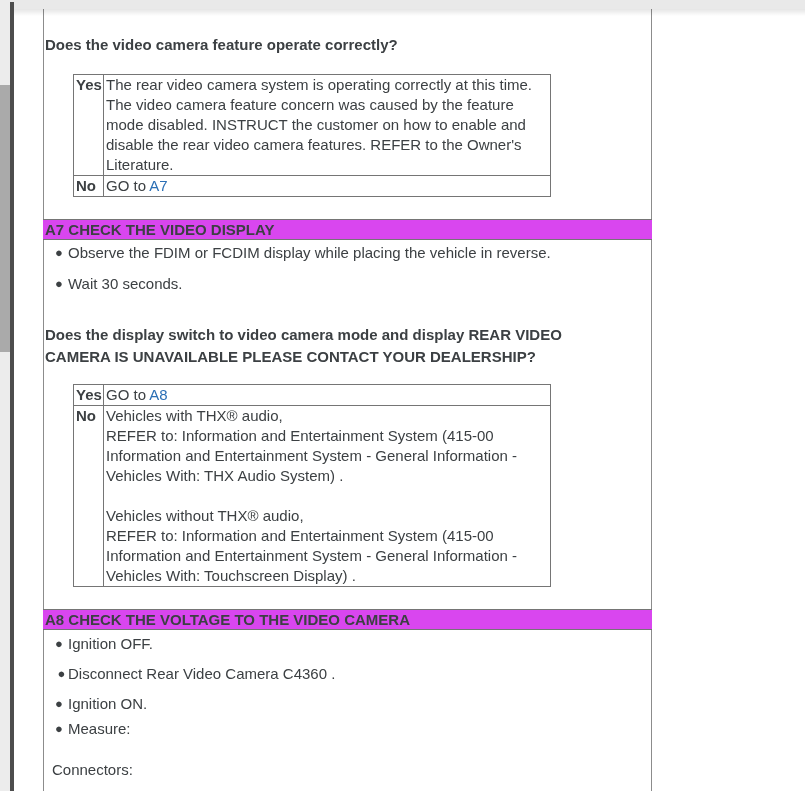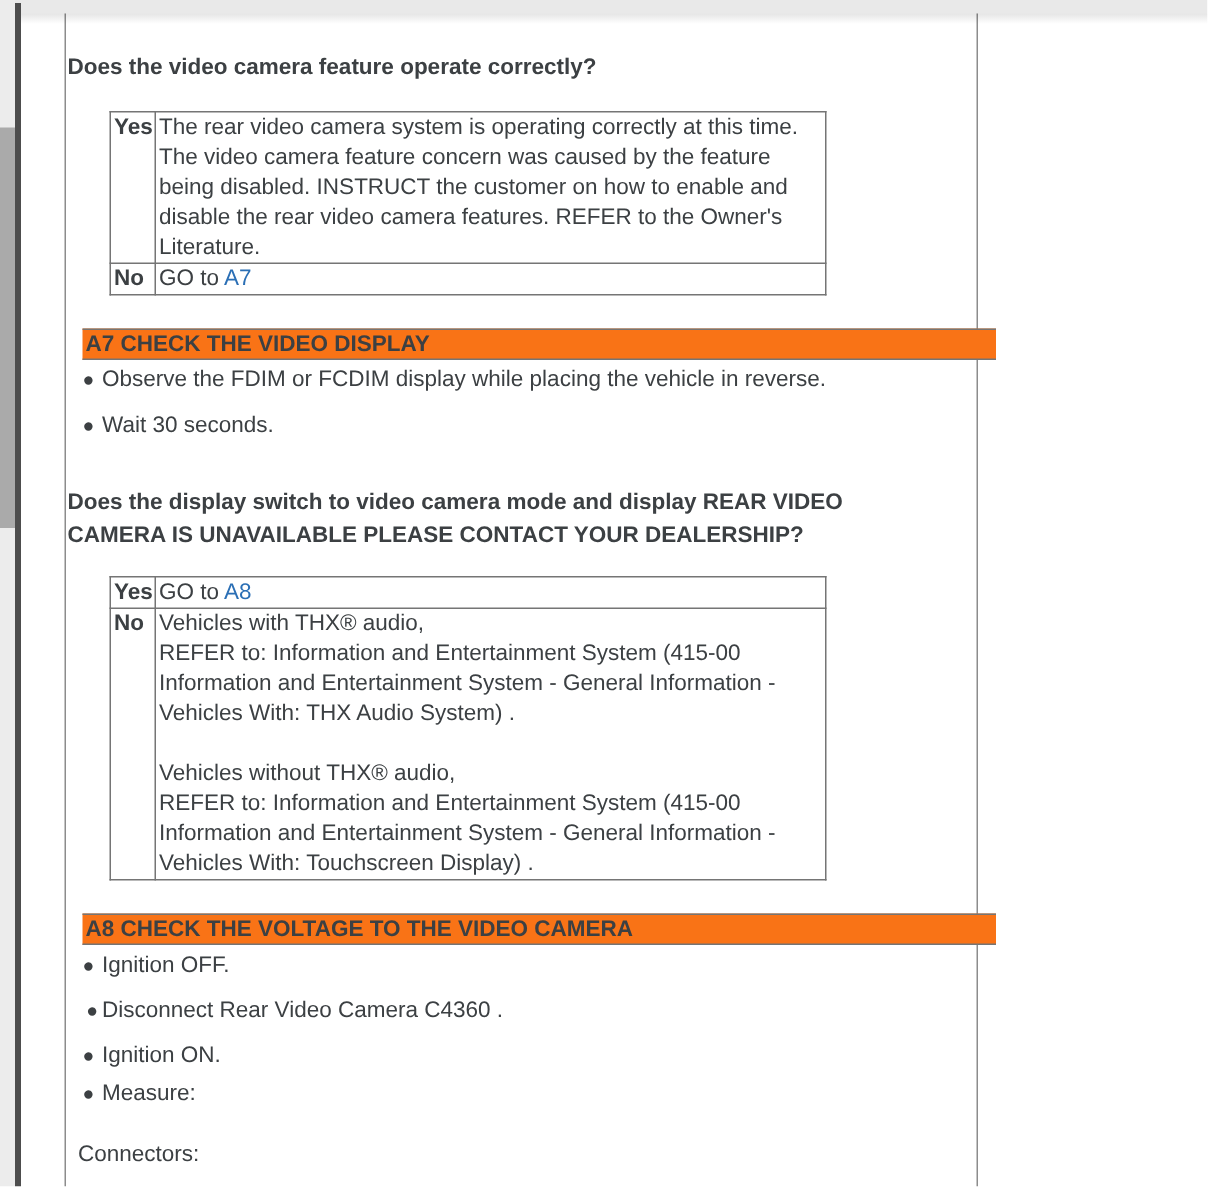--- a/index.html
+++ b/index.html
@@ -35,24 +35,24 @@
   #table1 { top:74px; }
   #table2 { top:384px; }
   table.yn td { border:1px solid #757575; vertical-align:top; font-size:15px; line-height:20px; color:#3c4043; }
   td.yn-label { width:30px; font-weight:bold; padding:0 2px; }
   td.yn-content { padding:0 2px; }
   .cell-line { min-height:20px; }
 
   a.step-link { color:#2b6fb5; text-decoration:none; cursor:pointer; }
 
   .step-header {
-    position:absolute; left:55px; width:609px; height:21px;
+    position:absolute; left:43px; width:609px; height:21px;
     border-top:1px solid #757575; border-bottom:1px solid #757575;
     font-weight:bold; font-size:15px; line-height:19px; padding-left:2px;
-    color:#3c4043; background:#f97316;
+    color:#3c4043; background:#d946ef;
   }
   #a7-header { top:219px; }
   #a8-header { top:609px; }
 
   .bullet-row { position:absolute; left:55px; font-size:15px; line-height:15px; white-space:nowrap; }
   .bullet-dot { display:inline-block; width:13px; font-size:13px; vertical-align:top; color:#3c4043; }
   .indent-label { position:absolute; left:52px; font-size:15px; line-height:15px; }
 </style>
 </head>
 <body>
@@ -68,21 +68,21 @@
 
   <div class="pane-border-left"></div>
   <div class="pane-border-right"></div>
 
   <div id="question1" class="q-heading">Does the video camera feature operate correctly?</div>
 
   <table id="table1" class="yn">
     <tbody>
         <tr>
       <td class="yn-label">Yes</td>
-      <td class="yn-content">The rear video camera system is operating correctly at this time. The video camera feature concern was caused by the feature being disabled. INSTRUCT the customer on how to enable and disable the rear video camera features. REFER to the Owner's Literature.</td>
+      <td class="yn-content">The rear video camera system is operating correctly at this time. The video camera feature concern was caused by the feature mode disabled. INSTRUCT the customer on how to enable and disable the rear video camera features. REFER to the Owner's Literature.</td>
     </tr>
     <tr>
       <td class="yn-label">No</td>
       <td class="yn-content"><span>GO to </span><a class="step-link">A7</a></td>
     </tr>
   </tbody>
     </table>
 
   <div id="a7-header" class="step-header">A7 CHECK THE VIDEO DISPLAY</div>
 

